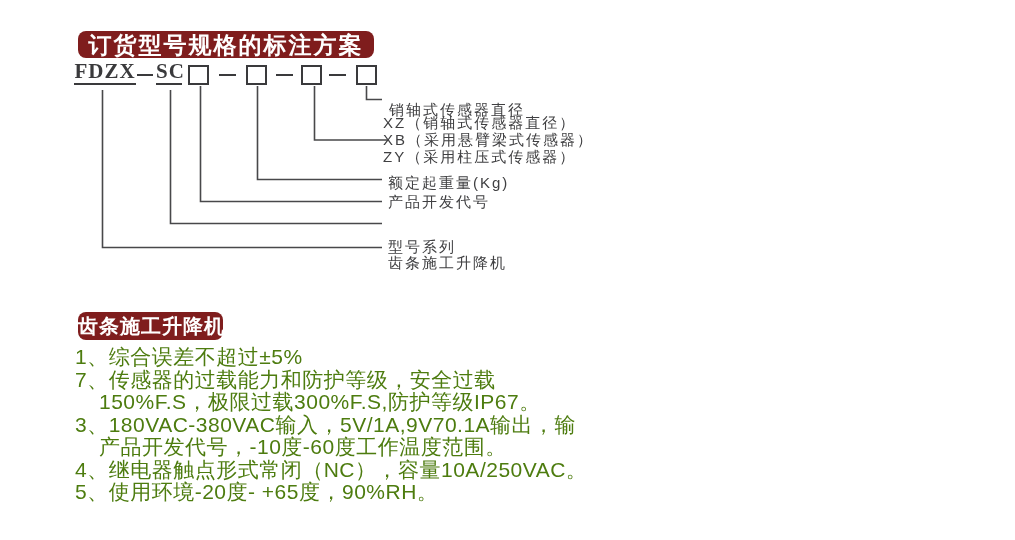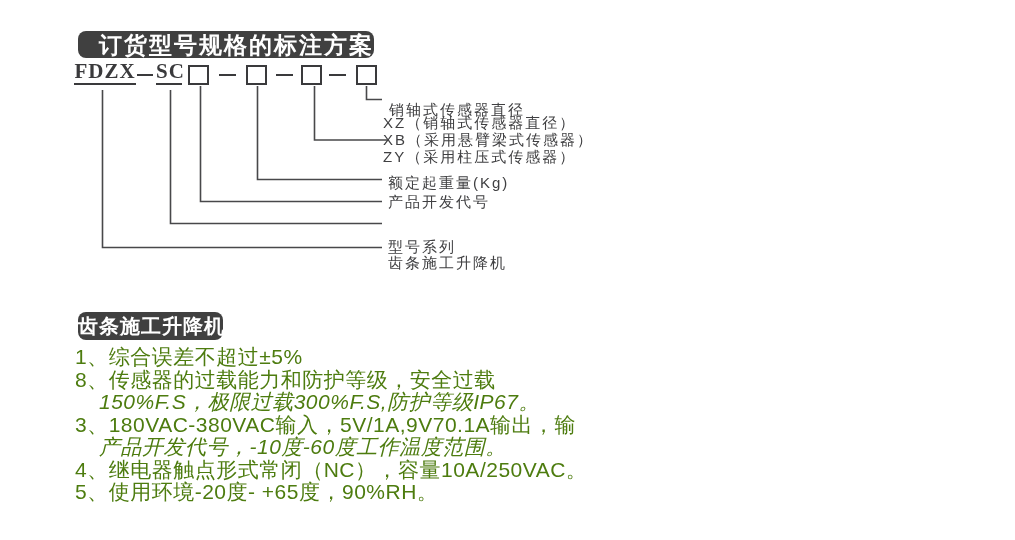--- a/index.html
+++ b/index.html
@@ -6,24 +6,24 @@
   .page {
     position: relative;
     width: 1015px;
     height: 540px;
     background: #ffffff;
     overflow: hidden;
     font-family: "Liberation Sans", sans-serif;
   }
   .banner {
     position: absolute;
-    background: #404040;
+    background: #7f1d1d;
     color: #ffffff;
     font-weight: bold;
-    text-align: right;
+    text-align: center;
     border-radius: 8px;
     white-space: nowrap;
   }
   .banner.ordering {
     left: 78px; top: 31px;
     width: 296px; height: 27px;
     line-height: 28px;
     font-size: 23px;
     letter-spacing: 2px;
   }
@@ -96,21 +96,21 @@
   .spec-list {
     position: absolute;
     left: 75px; top: 346px;
     width: 420px;
     font-size: 21px;
     line-height: 22.5px;
     color: #4d7c0f;
     letter-spacing: 0.5px;
   }
   .spec-line { white-space: nowrap; }
-  .spec-line.cont { padding-left: 24px; font-style: italic; }
+  .spec-line.cont { padding-left: 24px; }
 </style>
 </head>
 <body>
 
 <div class="page">
 
   <div class="banner ordering">订货型号规格的标注方案</div>
 
   <span class="code-part code-prefix">FDZX</span>
   <div class="code-dash dash-1"></div>
@@ -140,21 +140,21 @@
   <div class="diagram-label lbl-2">XB（采用悬臂梁式传感器）</div>
   <div class="diagram-label lbl-4">额定起重量(Kg)</div>
   <div class="diagram-label lbl-5">产品开发代号</div>
   <div class="diagram-label lbl-6">齿条施工升降机</div>
   <div class="diagram-label lbl-7">型号系列</div>
 
   <div class="banner specs">齿条施工升降机</div>
 
   <div class="spec-list">
     <div class="spec-line">1、综合误差不超过±5%</div>
-    <div class="spec-line">8、传感器的过载能力和防护等级，安全过载</div>
+    <div class="spec-line">7、传感器的过载能力和防护等级，安全过载</div>
     <div class="spec-line cont">150%F.S，极限过载300%F.S,防护等级IP67。</div>
     <div class="spec-line">3、180VAC-380VAC输入，5V/1A,9V70.1A输出，输</div>
     <div class="spec-line cont">产品开发代号，-10度-60度工作温度范围。</div>
     <div class="spec-line">4、继电器触点形式常闭（NC），容量10A/250VAC。</div>
     <div class="spec-line">5、使用环境-20度- +65度，90%RH。</div>
   </div>
 
 </div>
 
 </body></html>

